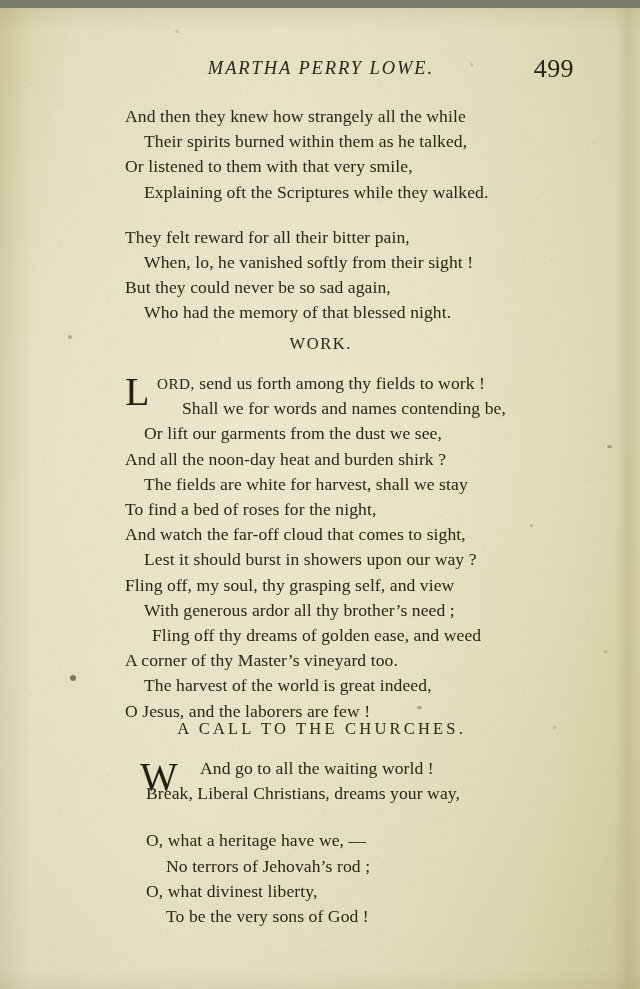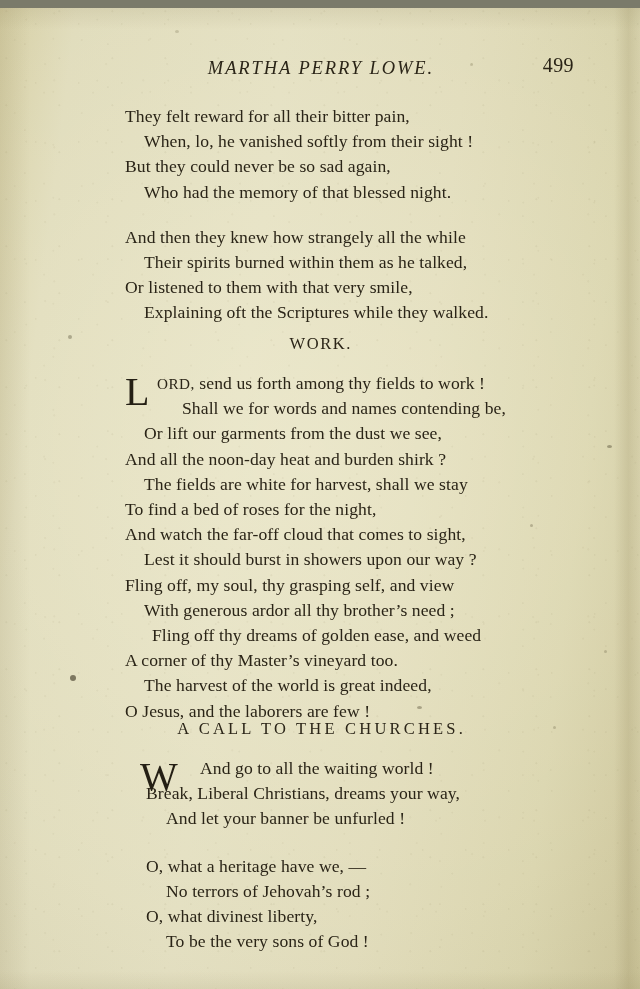--- a/index.html
+++ b/index.html
@@ -86,21 +86,21 @@
     font-style: italic;
     font-size: 18.5px;
     letter-spacing: 1.9px;
     color: #2b2518;
     text-indent: 1.9px;
   }
   .folio {
     position: absolute;
     right: 66px;
     top: -4px;
-    font-size: 20px;
+    font-size: 26px;
     letter-spacing: 0.4px;
     color: #292316;
   }
   .stanza { margin: 0; padding: 0; }
 
   .line {
     font-size: 17.6px;
     line-height: 25.2px;
     color: #2a2417;
     white-space: pre;
@@ -181,30 +181,30 @@
   <div class="speck" style="left:553px; top:718px; width:3px; height:3px; background:rgba(85,75,48,0.25);"></div>
   <div class="speck" style="left:604px; top:642px; width:3px; height:3px; background:rgba(85,75,48,0.25);"></div>
 
   <div class="running-head">
     <div class="head-title">MARTHA PERRY LOWE.</div>
     <div class="folio">499</div>
   </div>
 
   <div class="poem-work">
     <div class="stanza">
+      <div class="line i0">And then they knew how strangely all the while</div>
+      <div class="line i1">Their spirits burned within them as he talked,</div>
+      <div class="line i0">Or listened to them with that very smile,</div>
+      <div class="line i1">Explaining oft the Scriptures while they walked.</div>
+    </div>
+    <div class="stanza">
       <div class="line i0">They felt reward for all their bitter pain,</div>
       <div class="line i1">When, lo, he vanished softly from their sight !</div>
       <div class="line i0">But they could never be so sad again,</div>
       <div class="line i1">Who had the memory of that blessed night.</div>
-    </div>
-    <div class="stanza">
-      <div class="line i0">And then they knew how strangely all the while</div>
-      <div class="line i1">Their spirits burned within them as he talked,</div>
-      <div class="line i0">Or listened to them with that very smile,</div>
-      <div class="line i1">Explaining oft the Scriptures while they walked.</div>
     </div>
   </div>
 
   <div class="section-title" style="top:326px;">WORK.</div>
 
   <div class="poem-work-body dropcap-block">
     <span class="dropcap" style="left:0px; top:1px;">L</span>
     <div class="line l-first"><span class="smallcapstart">ORD,</span><span> send us forth among thy fields to work !</span></div>
     <div class="line l-second">Shall we for words and names contending be,</div>
     <div class="line i1">Or lift our garments from the dust we see,</div>
@@ -221,21 +221,20 @@
     <div class="line i0">O Jesus, and the laborers are few !</div>
   </div>
 
   <div class="section-title spaced-wide" style="top:711px;">A CALL TO THE CHURCHES.</div>
 
   <div class="poem-churches-body dropcap-block">
     <span class="dropcap" style="left:0px; top:1px;">W</span>
     <div class="stanza">
       <div class="line l-second">And go to all the waiting world !</div>
       <div class="line j0">Break, Liberal Christians, dreams your way,</div>
-      <div class="line j1">And let your banner be unfurled !</div>
     </div>
     <div class="stanza">
       <div class="line j0">O, what a heritage have we, —</div>
       <div class="line j1">No terrors of Jehovah’s rod ;</div>
       <div class="line j0">O, what divinest liberty,</div>
       <div class="line j1">To be the very sons of God !</div>
     </div>
   </div>
 
 </div>

